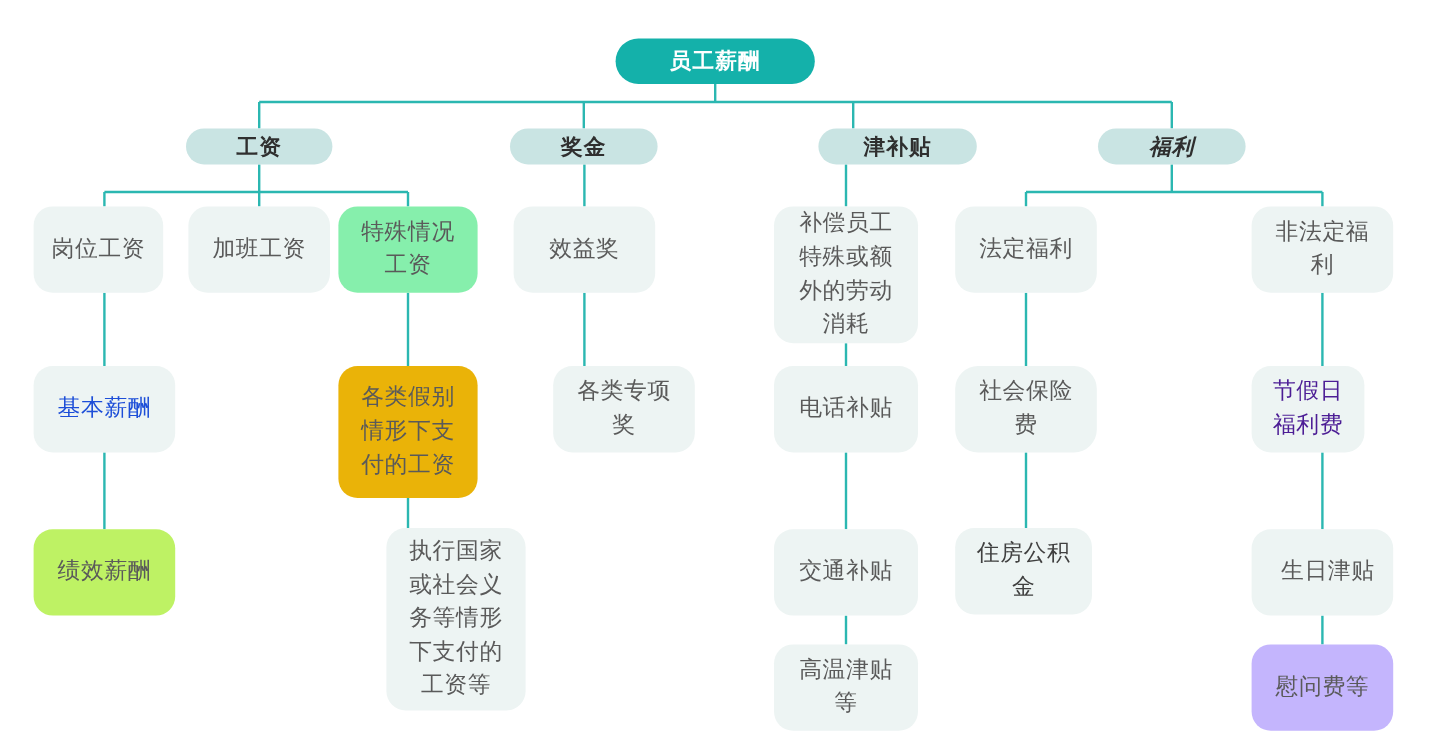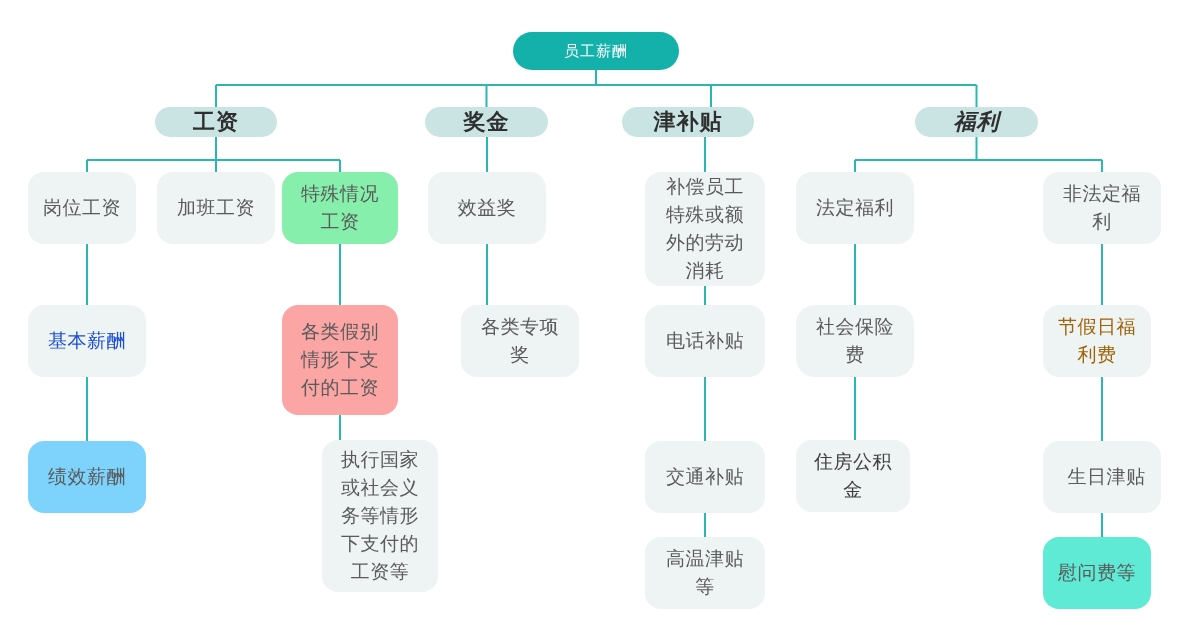--- a/index.html
+++ b/index.html
@@ -30,28 +30,28 @@
     align-items: center;
     justify-content: center;
     text-align: center;
   }
   .node span {
     display: block;
     width: 100%;
   }
   .node.root {
     border-radius: 19px;
-    font-size: 15px;
-    font-weight: normal;
+    font-size: 18px;
+    font-weight: bold;
     letter-spacing: 1px;
     z-index: 2;
   }
   .node.branch {
     border-radius: 15px;
-    font-size: 22px;
+    font-size: 18px;
     font-weight: bold;
     letter-spacing: 1px;
     z-index: 2;
   }
   .node.leaf {
     border-radius: 16px;
     font-size: 19px;
     line-height: 28px;
     letter-spacing: 0.5px;
     padding: 6px 15px;
@@ -97,42 +97,42 @@
 
 <div class="node root" style="left: 513px; top: 32px; width: 166px; height: 38px; background: rgb(20, 177, 170); color: rgb(255, 255, 255);">
       <span>员工薪酬</span>
     </div>
     <div class="node branch" style="left: 155px; top: 107px; width: 122px; height: 30px; background: rgb(201, 228, 227); color: rgb(47, 47, 47);">
       <span>工资</span>
     </div>
     <div class="node branch" style="left: 425px; top: 107px; width: 123px; height: 30px; background: rgb(201, 228, 227); color: rgb(47, 47, 47);">
       <span>奖金</span>
     </div>
-    <div class="node branch" style="left: 622px; top: 107px; width: 132px; height: 30px; background: rgb(201, 228, 227); color: rgb(47, 47, 47);">
+    <div class="node branch" style="left: 682px; top: 107px; width: 132px; height: 30px; background: rgb(201, 228, 227); color: rgb(47, 47, 47);">
       <span>津补贴</span>
     </div>
     <div class="node branch" style="left: 915px; top: 107px; width: 123px; height: 30px; background: rgb(201, 228, 227); color: rgb(47, 47, 47); font-style: italic;">
       <span>福利</span>
     </div>
     <div class="node leaf" style="left: 28px; top: 172px; width: 108px; height: 72px; background: rgb(237, 244, 243); color: rgb(90, 90, 90);">
       <span>岗位工资</span>
     </div>
     <div class="node leaf" style="left: 157px; top: 172px; width: 118px; height: 72px; background: rgb(237, 244, 243); color: rgb(90, 90, 90);">
       <span>加班工资</span>
     </div>
     <div class="node leaf" style="left: 282px; top: 172px; width: 116px; height: 72px; background: #86efac; color: rgb(90, 90, 90);">
       <span>特殊情况工资</span>
     </div>
     <div class="node leaf" style="left: 28px; top: 305px; width: 118px; height: 72px; background: rgb(237, 244, 243); color: #1d4ed8;">
       <span>基本薪酬</span>
     </div>
-    <div class="node leaf" style="left: 28px; top: 441px; width: 118px; height: 72px; background: #7dd3fc; color: rgb(90, 90, 90);">
+    <div class="node leaf" style="left: 28px; top: 441px; width: 118px; height: 72px; background: #bef264; color: rgb(90, 90, 90);">
       <span>绩效薪酬</span>
     </div>
-    <div class="node leaf" style="left: 282px; top: 305px; width: 116px; height: 110px; background: #fca5a5; color: rgb(90, 90, 90);">
+    <div class="node leaf" style="left: 282px; top: 305px; width: 116px; height: 110px; background: #eab308; color: rgb(90, 90, 90);">
       <span>各类假别情形下支付的工资</span>
     </div>
     <div class="node leaf" style="left: 282px; top: 440px; width: 116px; height: 152px; background: rgb(237, 244, 243); color: rgb(90, 90, 90); margin-left: 40px;">
       <span>执行国家或社会义务等情形下支付的工资等</span>
     </div>
     <div class="node leaf" style="left: 428px; top: 172px; width: 118px; height: 72px; background: rgb(237, 244, 243); color: rgb(90, 90, 90);">
       <span>效益奖</span>
     </div>
     <div class="node leaf" style="left: 428px; top: 305px; width: 118px; height: 72px; background: rgb(237, 244, 243); color: rgb(90, 90, 90); margin-left: 33px;">
       <span>各类专项奖</span>
@@ -154,22 +154,22 @@
     </div>
     <div class="node leaf" style="left: 1043px; top: 172px; width: 118px; height: 72px; background: rgb(237, 244, 243); color: rgb(90, 90, 90);">
       <span>非法定福利</span>
     </div>
     <div class="node leaf" style="left: 796px; top: 305px; width: 118px; height: 72px; background: rgb(237, 244, 243); color: rgb(90, 90, 90); border-radius: 19px;">
       <span>社会保险费</span>
     </div>
     <div class="node leaf" style="left: 796px; top: 440px; width: 114px; height: 72px; background: rgb(237, 244, 243); color: #404040;">
       <span>住房公积金</span>
     </div>
-    <div class="node leaf" style="left: 1043px; top: 305px; width: 108px; height: 72px; background: rgb(237, 244, 243); color: #a16207;">
+    <div class="node leaf" style="left: 1043px; top: 305px; width: 94px; height: 72px; background: rgb(237, 244, 243); color: #4c1d95;">
       <span>节假日福利费</span>
     </div>
     <div class="node leaf" style="left: 1043px; top: 441px; width: 118px; height: 72px; background: rgb(237, 244, 243); color: rgb(90, 90, 90); padding-left: 24px;">
       <span>生日津贴</span>
     </div>
-    <div class="node leaf" style="left: 1043px; top: 537px; width: 108px; height: 72px; background: #5eead4; color: rgb(90, 90, 90);">
+    <div class="node leaf" style="left: 1043px; top: 537px; width: 118px; height: 72px; background: #c4b5fd; color: rgb(90, 90, 90);">
       <span>慰问费等</span>
     </div>
   </div>
 
 </body></html>

